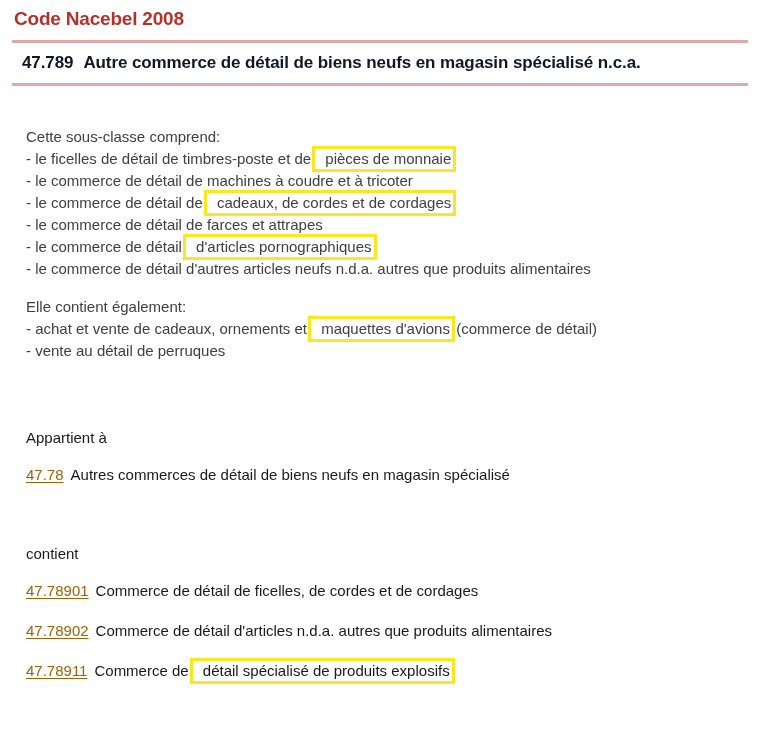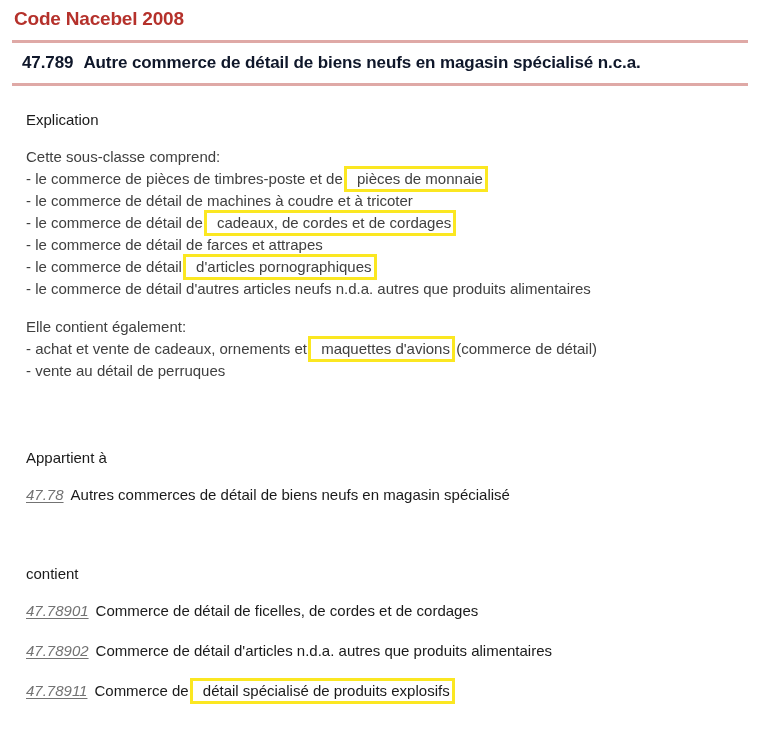--- a/index.html
+++ b/index.html
@@ -83,26 +83,25 @@
   }
 
   
   .link-row {
     font-size: 15px;
     line-height: 22px;
     white-space: nowrap;
     color: #1a1a1a;
   }
   .code-link {
-    color: #737373;
+    color: #a16207;
     text-decoration: underline;
     text-underline-offset: 2px;
     margin-right: 7px;
     cursor: pointer;
-    font-style: italic;
   }
   .row-gap { height: 18px; }
 
   .spacer-appartient { height: 66px; }
   .spacer-contient { height: 58px; }
 </style>
 </head>
 <body>
 
 <div class="page">
@@ -114,29 +113,28 @@
   <div class="code-header">
     <span class="code-num">47.789</span><span>Autre commerce de détail de biens neufs en magasin spécialisé n.c.a.</span>
   </div>
 
   <div class="rule rule-bottom"></div>
 
   <div class="content">
 
     <div class="block-gap-lg"></div>
 
-    <div class="section-heading">Explication</div>
 
     <div class="block-gap-md"></div>
 
     <div class="para">Cette sous-classe comprend:</div>
 
     <div>
       <div class="para">
-        <span>- le commerce de pièces de timbres-poste et de </span><span class="hl">pièces de monnaie</span><span></span>
+        <span>- le ficelles de détail de timbres-poste et de </span><span class="hl">pièces de monnaie</span><span></span>
       </div>
       <div class="para">
         <span>- le commerce de détail de machines à coudre et à tricoter</span>
       </div>
       <div class="para">
         <span>- le commerce de détail de </span><span class="hl">cadeaux, de cordes et de cordages</span><span></span>
       </div>
       <div class="para">
         <span>- le commerce de détail de farces et attrapes</span>
       </div>

